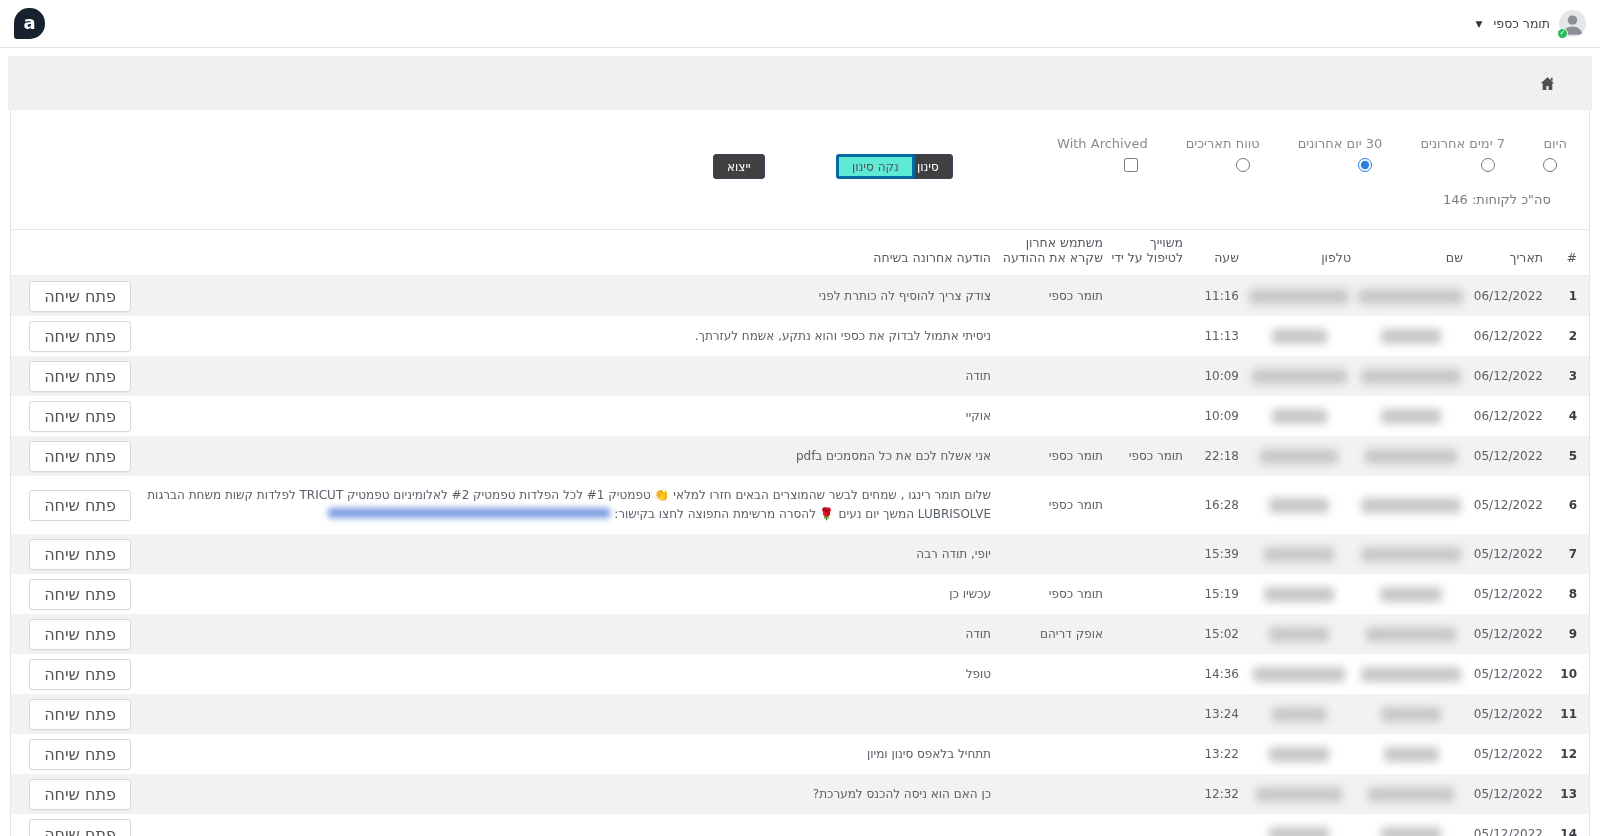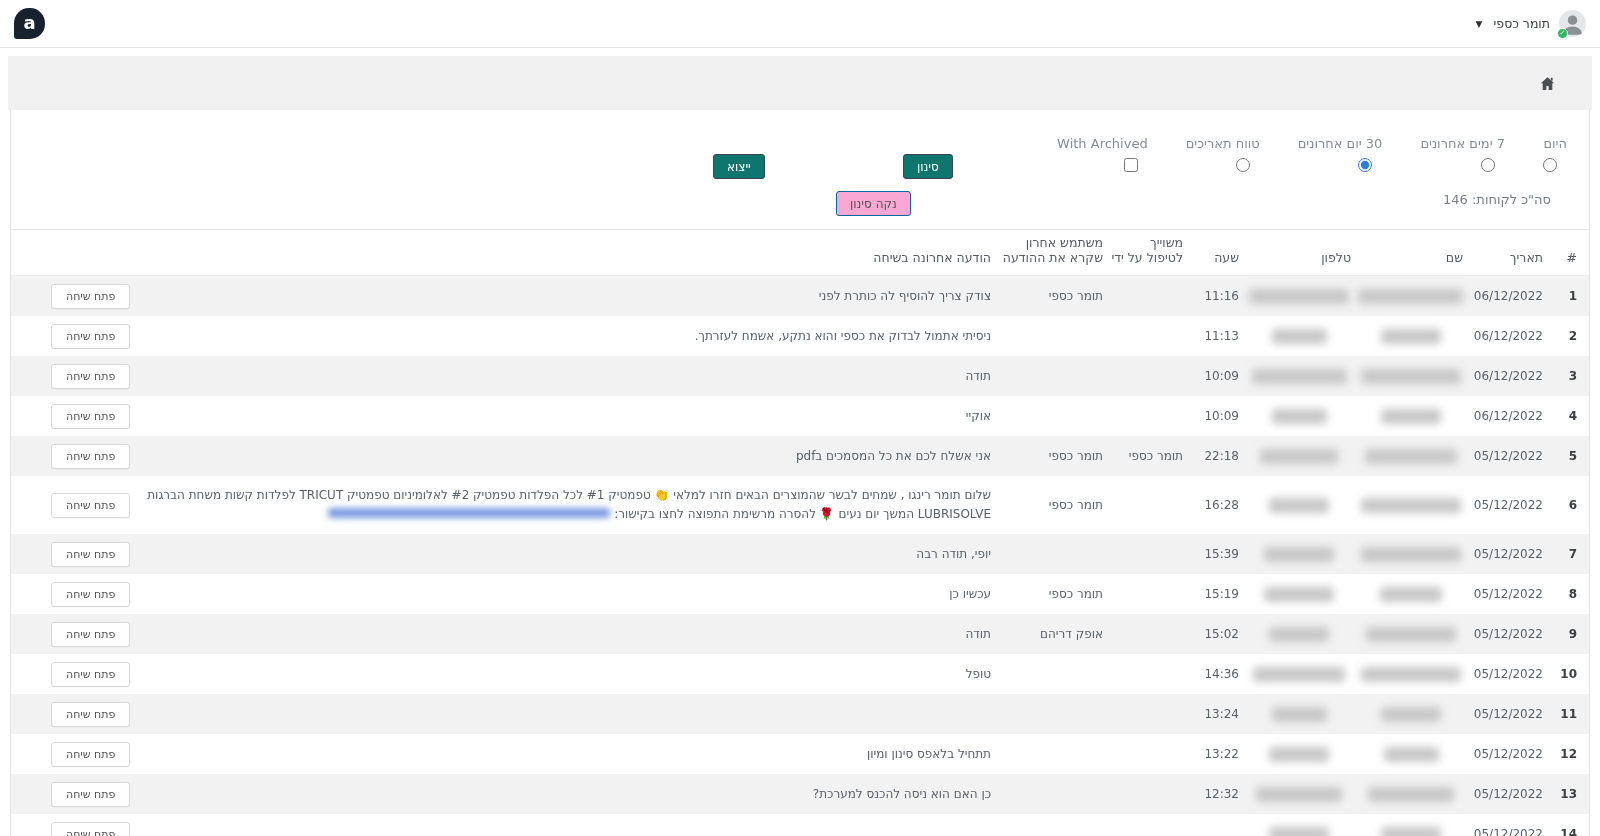--- a/index.html
+++ b/index.html
@@ -32,41 +32,41 @@
     min-height: 726px; }
 
   
   .filter-panel { position: relative; height: 120px; border-bottom: 1px solid #e7e7e7; }
   .filter-options { position: absolute; top: 26px; right: 22px; display: flex; gap: 38px; }
   .filter-option { display: flex; flex-direction: column; align-items: flex-start; gap: 7px; }
   .filter-option .opt-label { font-size: 13px; color: #878c94; white-space: nowrap; }
   .filter-option input { width: 14px; height: 14px; accent-color: #2b7de0; margin-right: 10px; cursor: pointer; }
   .btn { position: absolute; top: 44px; height: 25px; font-size: 12px; border-radius: 3px;
     cursor: pointer; font-family: inherit; padding: 0 13px; }
-  .btn.dark { background: #0f766e; color: #fff; border: 1px solid #3a4357; }
-  .btn.light { background: #f9a8d4; color: #555; border: 1px solid #0369a1; margin-top: 37px; }
+  .btn.dark { background: #404040; color: #fff; border: 1px solid #3a4357; }
+  .btn.light { background: #5eead4; color: #555; border: 3px solid #0369a1; }
   .btn-export { left: 702px; } .btn-clear { left: 825px; } .btn-filter { left: 892px; }
   .total { position: absolute; top: 82px; right: 38px; font-size: 13px; color: #7a7f87; }
 
   
   .trow { display: grid; direction: rtl;
     grid-template-columns: 34px 80px 112px 112px 56px 80px 112px 1fr 120px;
     padding-right: 12px; align-items: center; }
   .thead { min-height: 46px; align-items: end; padding-bottom: 9px; background: #fff;
     border-bottom: 1px solid #ececec; }
   .thead .cell { font-size: 12.5px; color: #555a61; line-height: 1.25; }
   .tbody .trow { min-height: 40px; font-size: 12px; color: #5a6068; }
   .tbody .trow.tall { min-height: 58px; }
   .tbody .trow:nth-child(odd) { background: #f2f2f2; }
   .cell { padding-left: 8px; }
   .c-index { font-weight: 700; color: #3a3f46; font-size: 12px; }
   .c-center { text-align: center; }
   .c-msg { text-align: right; padding-left: 14px; line-height: 1.55; }
   .c-action { text-align: left; padding-left: 0; padding-right: 0; }
-  .open-btn { font-family: inherit; font-size: 11px; color: #555; background: #fff;
+  .open-btn { font-family: inherit; font-size: 16px; color: #555; background: #fff;
     border: 1px solid #d8d8d8; border-radius: 3px; padding: 5px 14px; cursor: pointer;
     margin-left: 40px; white-space: nowrap; box-shadow: 0 1px 1px rgba(0,0,0,.03); }
   .blur-blob { display: inline-block; height: 15px; border-radius: 4px;
     background: #c7c7c7; filter: blur(4px); vertical-align: middle; }
   .link-blob { display: inline-block; width: 282px; height: 10px; border-radius: 3px;
     background: #7b9be0; filter: blur(3px); margin-top: 3px; }
 </style>
 </head>
 <body>
 

